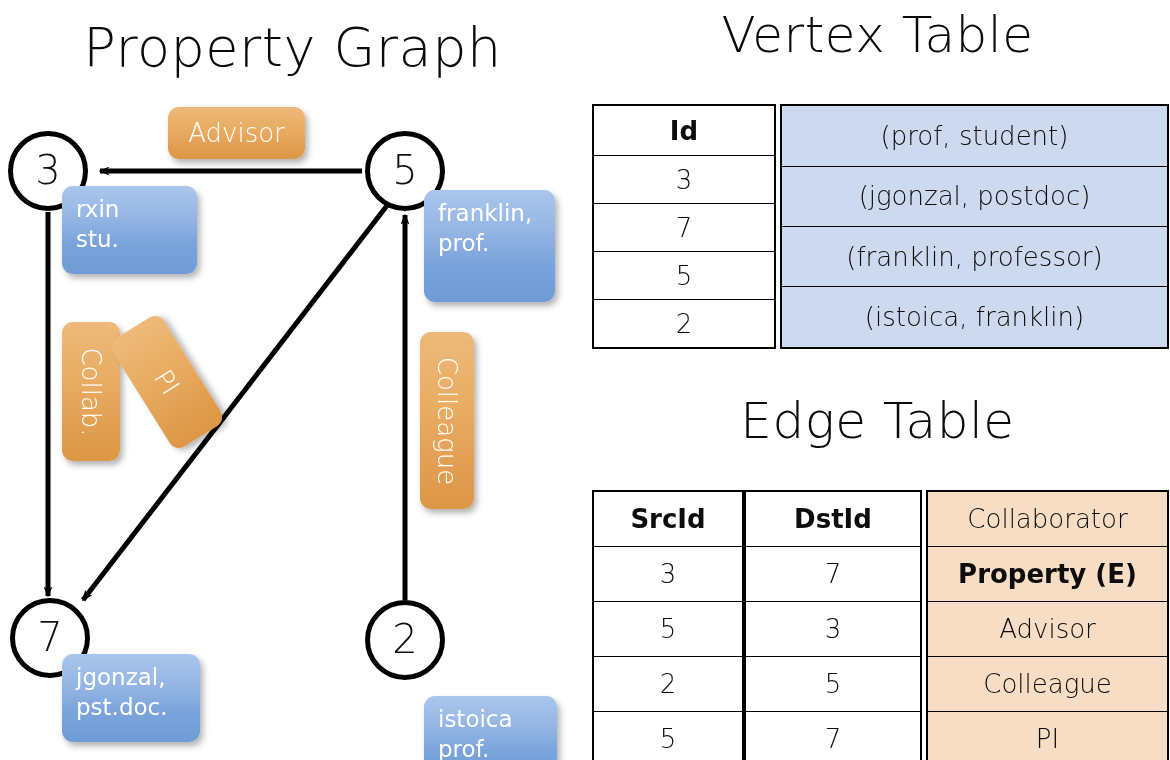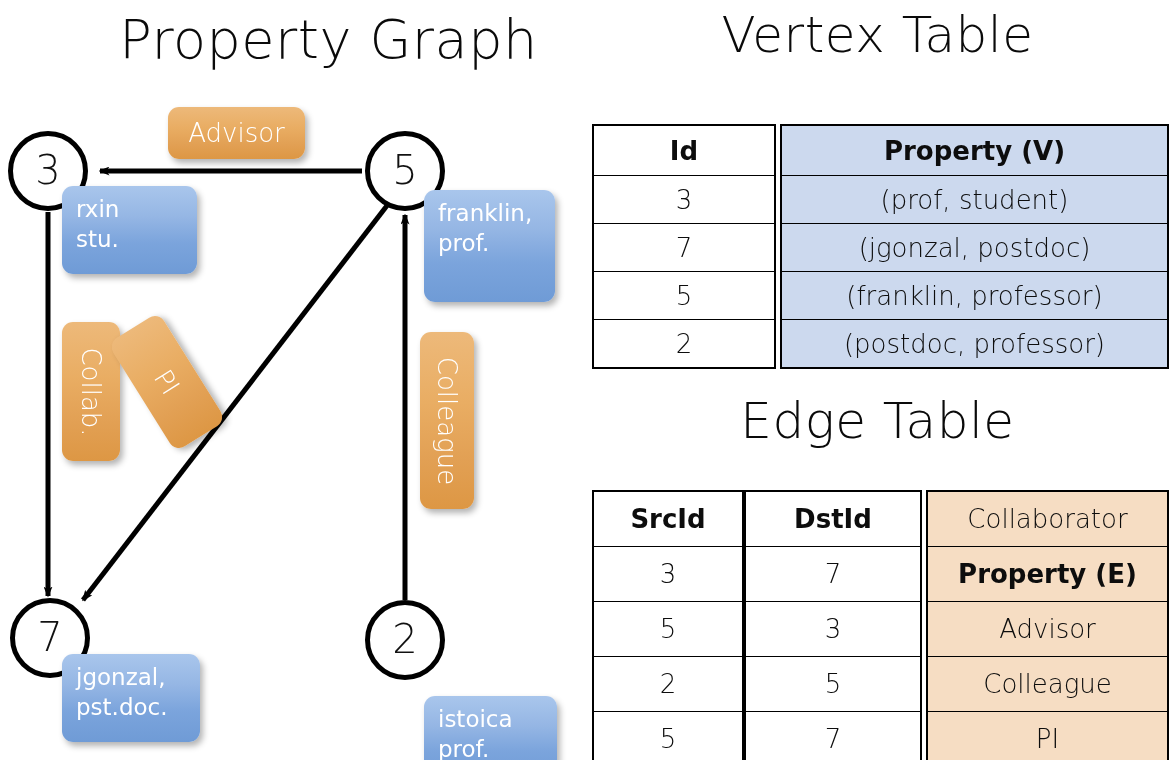--- a/index.html
+++ b/index.html
@@ -20,23 +20,22 @@
   .title {
     position: absolute;
     font-family: "DejaVu Sans", sans-serif;
     font-weight: 300;
     color: #0a0a0a;
     letter-spacing: 0.5px;
     white-space: nowrap;
     text-align: center;
   }
   #title-property-graph {
-    left: 0; top: 8px; width: 585px;
+    left: 0; top: 16px; width: 585px;
     font-size: 54px;
-    padding-left: 36px;
   }
   #title-vertex-table {
     left: 585px; top: 6px; width: 585px;
     font-size: 50px;
   }
   #title-edge-table {
     left: 585px; top: 392px; width: 585px;
     font-size: 50px;
   }
 
@@ -153,21 +152,21 @@
   .tbl th {
     font-weight: 700;
     font-size: 26px;
     height: 49px;
   }
   .gap { width: 4px; }
   .blue-col td, .blue-col th { background: #ccd9ee; }
   .peach-col td, .peach-col th { background: #f6ddc3; }
 
   
-  #vertex-table-wrap { left: 592px; top: 104px; margin-top: 20px; }
+  #vertex-table-wrap { left: 592px; top: 104px; }
   #vt-id    { width: 184px; }
   #vt-prop  { width: 389px; }
 
   
   #edge-table-wrap { left: 592px; top: 490px; }
   #et-src  { width: 152px; }
   #et-dst  { width: 178px; }
   #et-prop { width: 243px; }
   #edge-table-wrap .tbl td, #edge-table-wrap .tbl th { height: 54px; }
 </style>
@@ -256,34 +255,31 @@
       <td>5</td>
     </tr>
     <tr>
       <td>2</td>
     </tr>
   </tbody>
     </table>
   <div class="gap"></div>
   <table class="tbl blue-col" id="vt-prop">
     <tbody>
-        <tr>
-      <th>Property (V)</th>
-    </tr>
     <tr>
       <td>(prof, student)</td>
     </tr>
     <tr>
       <td>(jgonzal, postdoc)</td>
     </tr>
     <tr>
       <td>(franklin, professor)</td>
     </tr>
     <tr>
-      <td>(postdoc, professor)</td>
+      <td>(istoica, franklin)</td>
     </tr>
   </tbody>
     </table>
 </div>
 
 <div class="tbl-wrap" id="edge-table-wrap">
   <table class="tbl" id="et-src">
     <tbody>
         <tr>
       <th>SrcId</th>

